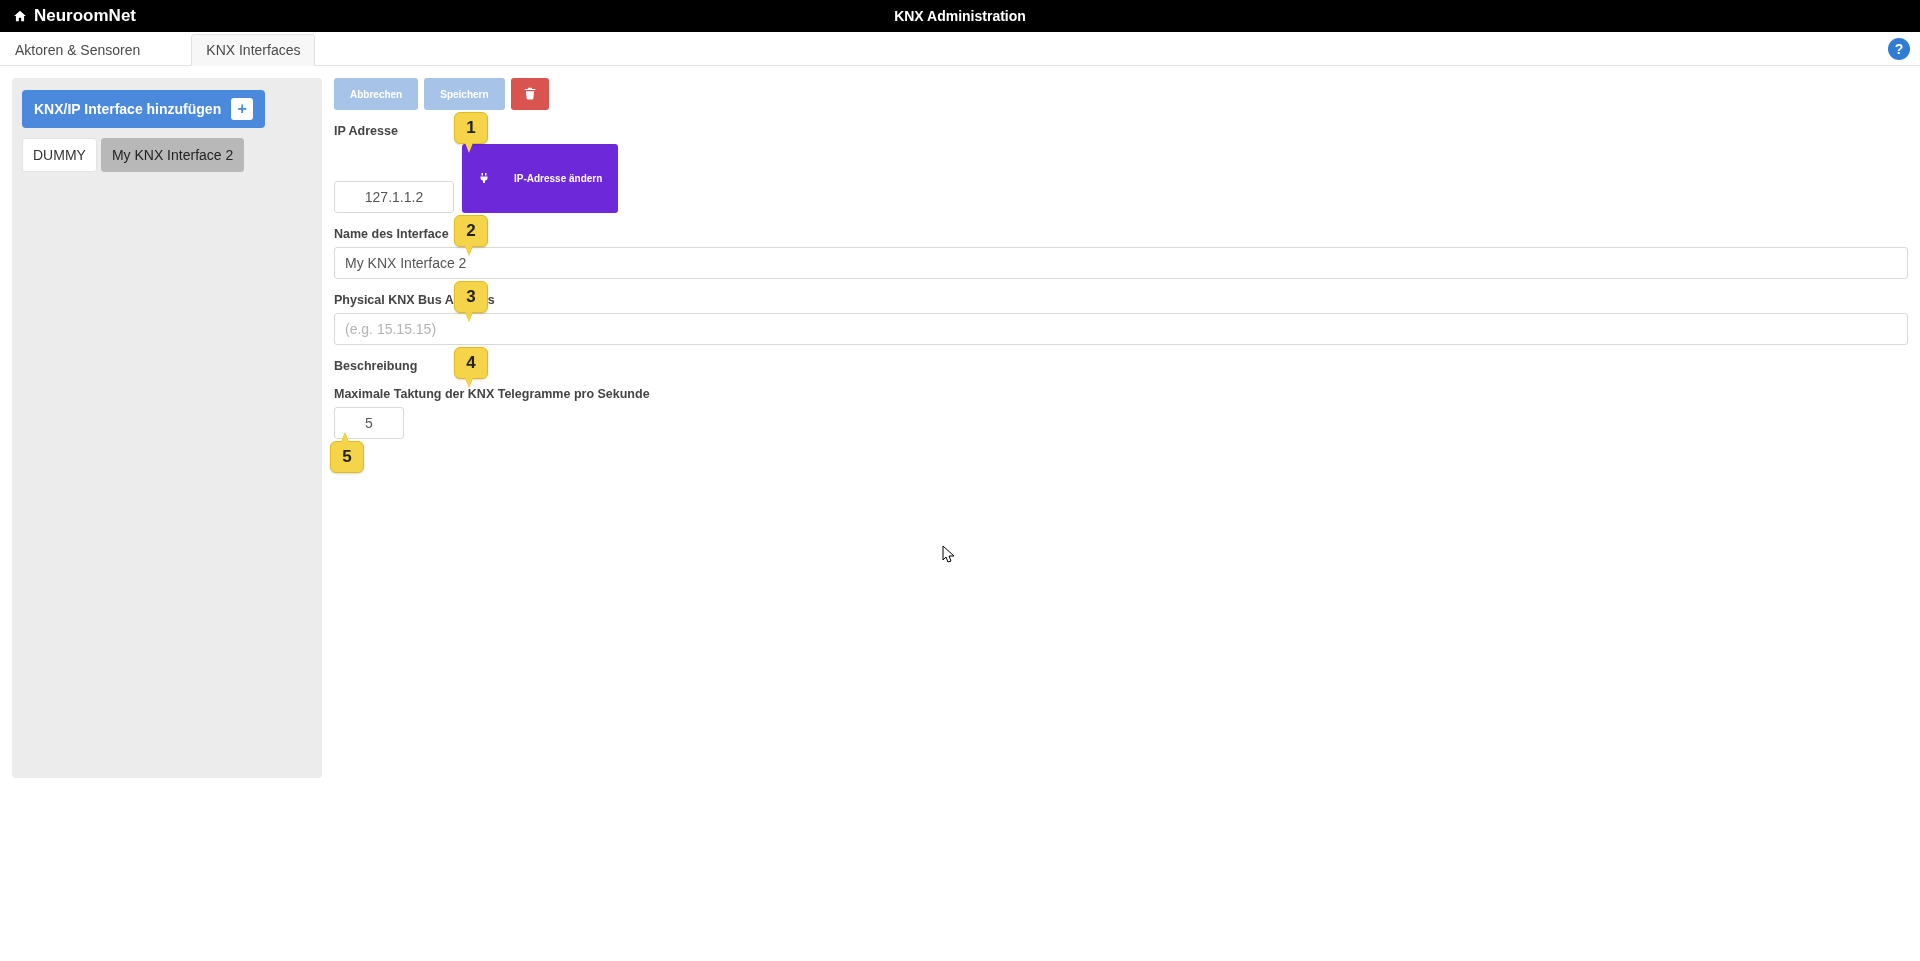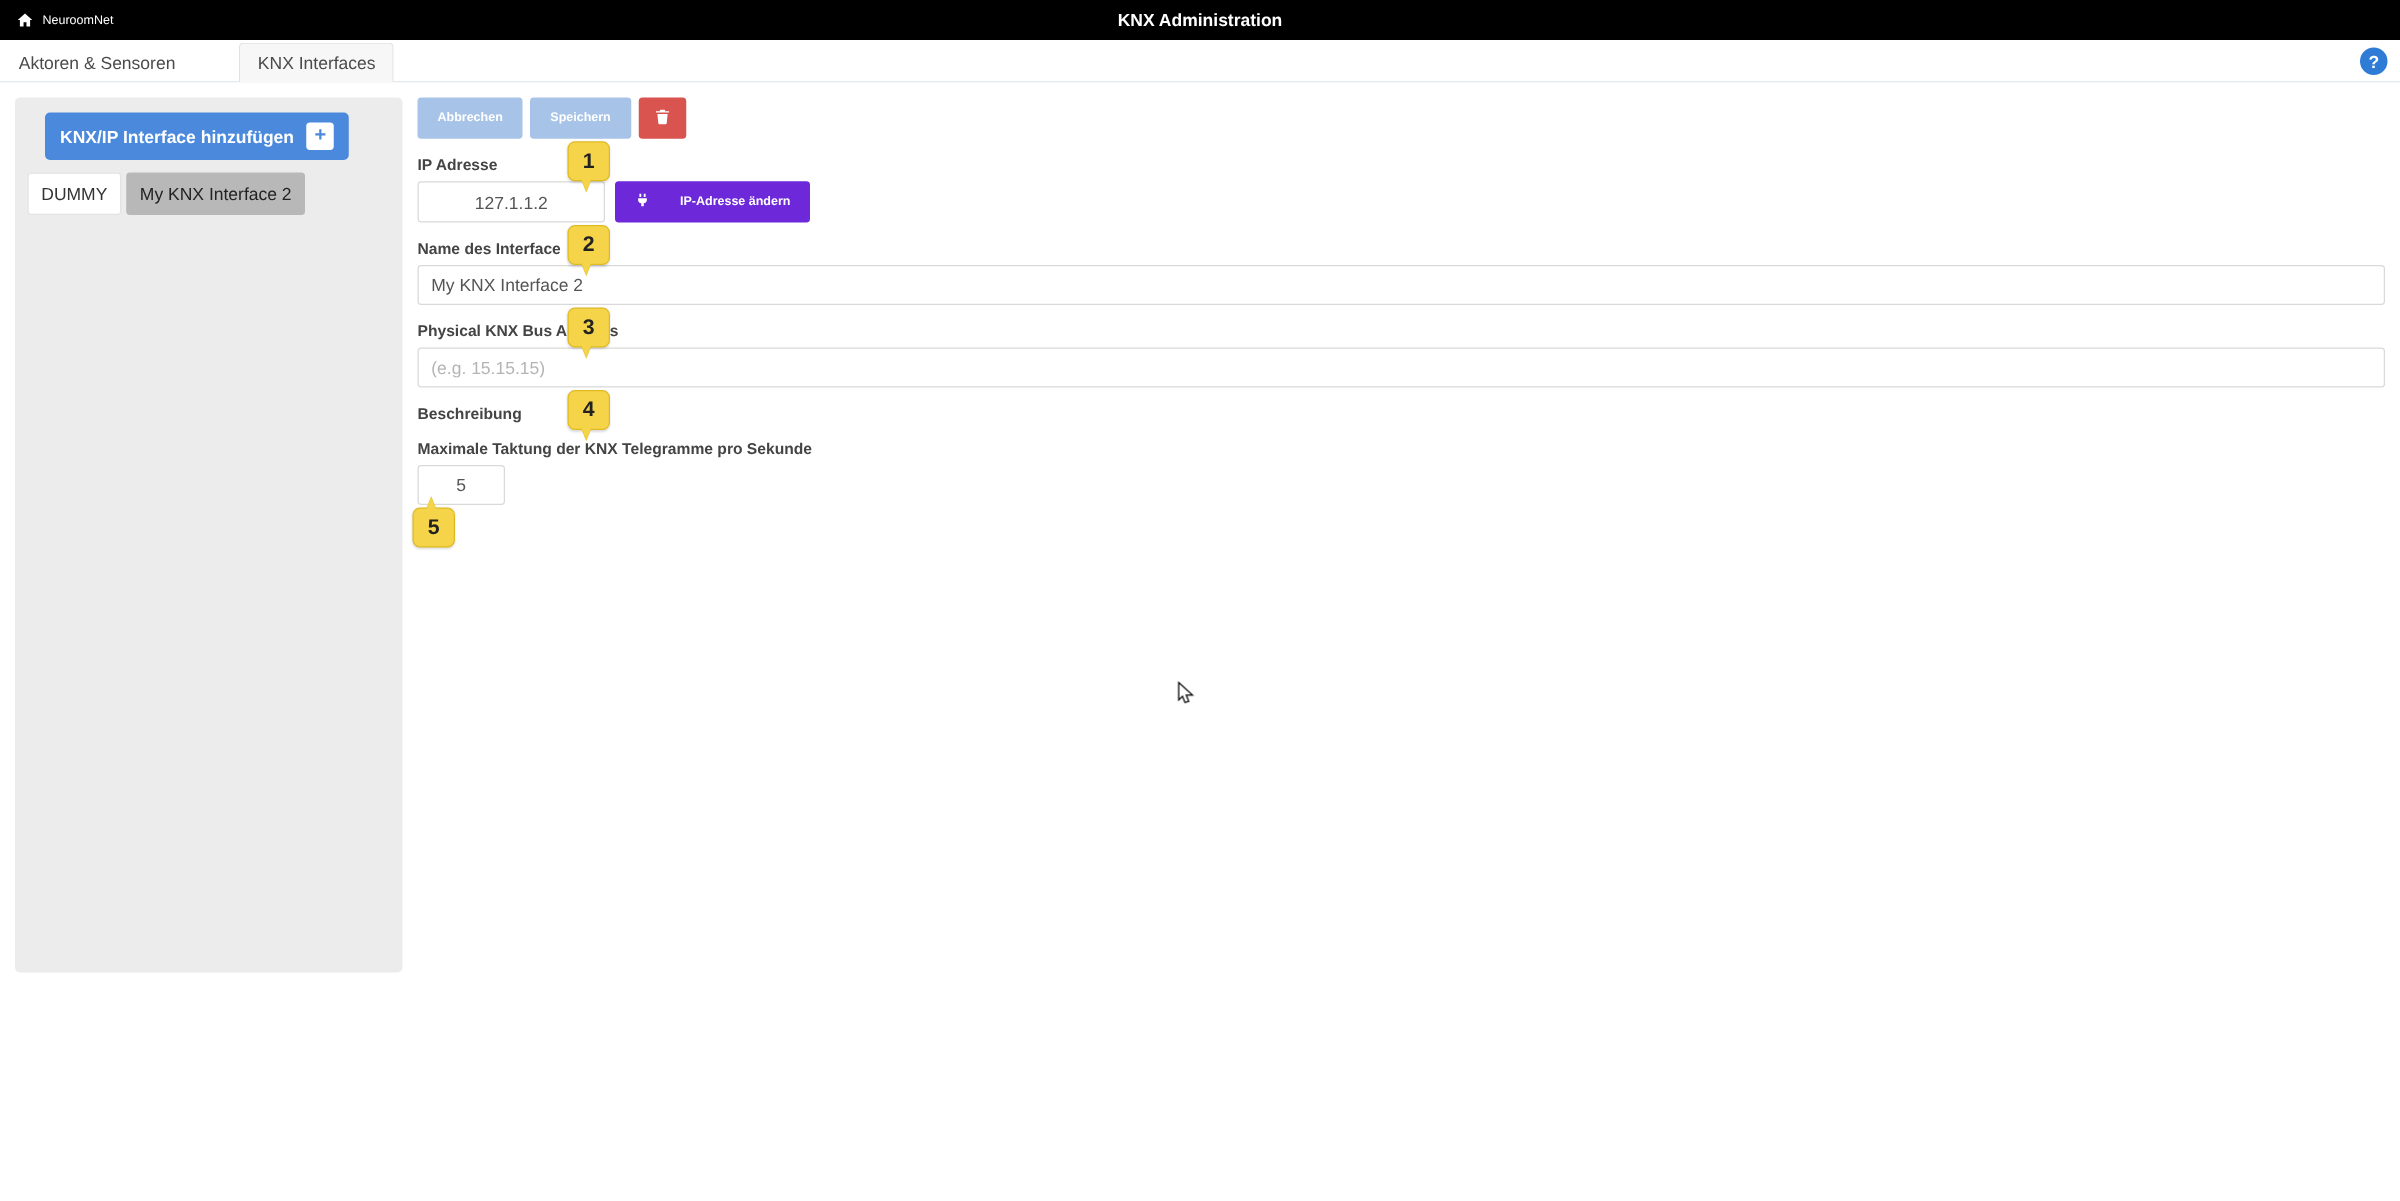--- a/index.html
+++ b/index.html
@@ -16,22 +16,22 @@
     height: 32px;
     display: flex;
     align-items: center;
     padding: 0 12px;
     position: relative;
   }
   .topbar-left {
     display: flex;
     align-items: center;
     gap: 6px;
-    font-weight: 400;
-    font-size: 10px;
+    font-weight: 700;
+    font-size: 17px;
   }
   .topbar-center {
     position: absolute;
     left: 50%;
     transform: translateX(-50%);
     font-weight: 600;
   }
   .topbar-right {
     margin-left: auto;
     width: 130px;
@@ -89,21 +89,21 @@
     background: #fff;
   }
   .sidebar {
     width: 310px;
     background: #ececec;
     border-radius: 4px;
     padding: 0;
     min-height: 700px;
   }
   .add-btn-wrap {
-    padding: 12px 10px 10px 24px;
+    padding: 12px 10px 10px 10px;
   }
   .add-btn {
     display: inline-flex;
     align-items: center;
     gap: 10px;
     background: #4a89dc;
     color: #fff;
     padding: 8px 12px;
     border-radius: 4px;
     font-weight: 600;
@@ -195,21 +195,21 @@
     border: 1px solid #d9d9d9;
     border-radius: 3px;
     padding: 7px 10px;
     font-size: 14px;
     color: #555;
     background: #fff;
     width: 100%;
     font-family: inherit;
   }
   .input::placeholder, .textarea::placeholder { color: #b4b4b4; }
-  .input.ip { width: 150px; text-align: center; }
+  .input.ip { width: 120px; text-align: center; margin-top: 37px; }
   .input.small { width: 70px; text-align: center; }
   .textarea { resize: both; height: 64px; }
   .callout {
     position: absolute;
     background: #f6d449;
     border: 1px solid #e0bb20;
     border-radius: 6px;
     width: 34px;
     height: 32px;
     display: flex;

